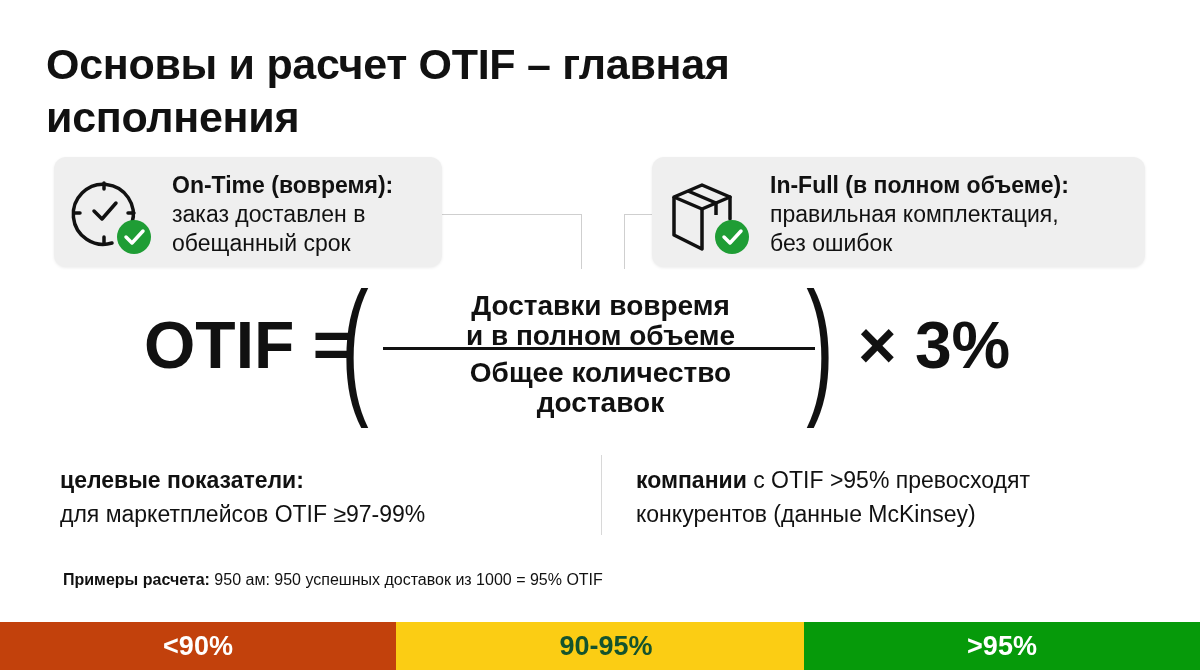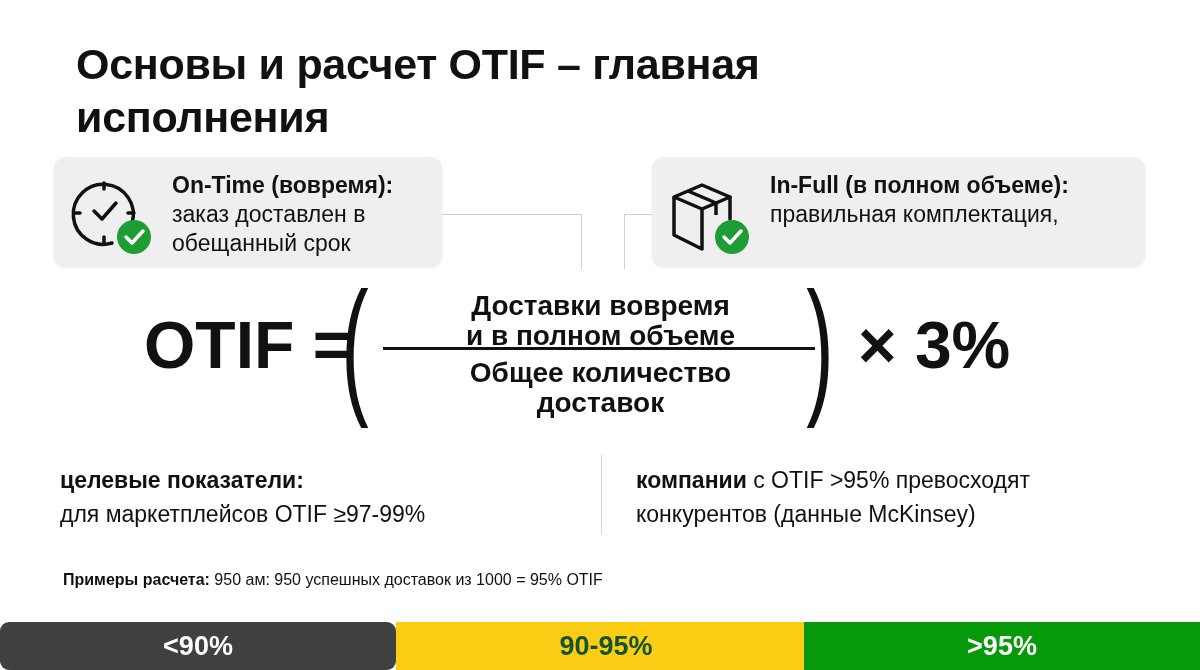--- a/index.html
+++ b/index.html
@@ -2,21 +2,21 @@
 <html><head>
 <meta charset="utf-8">
 <style>
   html, body { margin: 0; padding: 0; }
   body {
     width: 1200px; height: 670px; overflow: hidden; position: relative;
     background: #ffffff; color: #111;
     font-family: "Liberation Sans", "DejaVu Sans", sans-serif;
   }
   .title {
-    position: absolute; left: 76px; top: 38px; width: 860px;
+    position: absolute; left: 46px; top: 38px; width: 860px;
     font-size: 43px; font-weight: bold; line-height: 53px; letter-spacing: -0.3px;
     color: #111;
   }
   .card {
     position: absolute; top: 157px; height: 110px;
     background: #efefef; border-radius: 12px;
     box-shadow: 0 1px 3px rgba(0,0,0,0.08);
   }
   .card.left { left: 54px; width: 388px; }
   .card.right { left: 652px; width: 493px; }
@@ -40,21 +40,21 @@
   .info.left { left: 60px; }
   .info.right { left: 636px; }
   .info b { font-weight: bold; }
   .vdivider { position: absolute; left: 601px; top: 455px; width: 1px; height: 80px; background: #d8d8d8; }
 
   .example { position: absolute; left: 63px; top: 563px; font-size: 16px; line-height: 34px; }
   .example b { font-weight: bold; }
 
   .scale { position: absolute; left: 0; top: 622px; width: 1200px; height: 48px; display: flex; }
   .seg { flex: 1; display: flex; align-items: center; justify-content: center; font-size: 27px; font-weight: bold; }
-  .seg.red { background: #404040; color: #fff; border-radius: 9px; }
+  .seg.red { background: #c2410c; color: #fff; }
   .seg.yellow { background: #fbcd14; color: #14532d; padding-left: 12px; }
   .seg.green { background: #069a0a; color: #fff; }
 </style>
 </head>
 <body>
 
 <div class="title">Основы и расчет OTIF – главная исполнения</div>
 
 <div class="connector conn-left"></div>
 <div class="connector conn-right"></div>
@@ -86,20 +86,21 @@
       <polyline points="8,24 8,62 36,76 36,36" fill="none" stroke="#111" stroke-width="3.5" stroke-linejoin="round"></polyline>
       <polyline points="64,24 64,46" fill="none" stroke="#111" stroke-width="3.5" stroke-linecap="round"></polyline>
       <polyline points="22,18 50,30 50,42" fill="none" stroke="#111" stroke-width="3.5" stroke-linejoin="round"></polyline>
       <circle cx="66" cy="64" r="17" fill="#1f9d35"></circle>
       <polyline points="58,64 64,70 75,58" fill="none" stroke="#fff" stroke-width="3.5" stroke-linecap="round" stroke-linejoin="round"></polyline>
     </svg>
   </div>
   <div class="text">
     <div class="head">In-Full (в полном объеме):</div>
     <div>правильная комплектация,</div>
+    <div>без ошибок</div>
   </div>
 </div>
 
 <div class="formula-lhs">OTIF =</div>
 <div class="paren l">(</div>
 <div class="frac-num">
   <div>Доставки вовремя</div>
   <div>и в полном объеме</div>
 </div>
 <div class="frac-line"></div>

